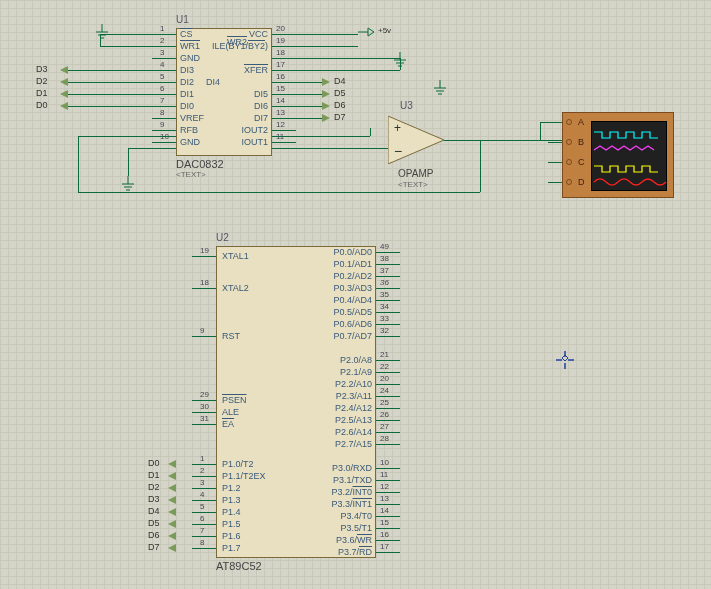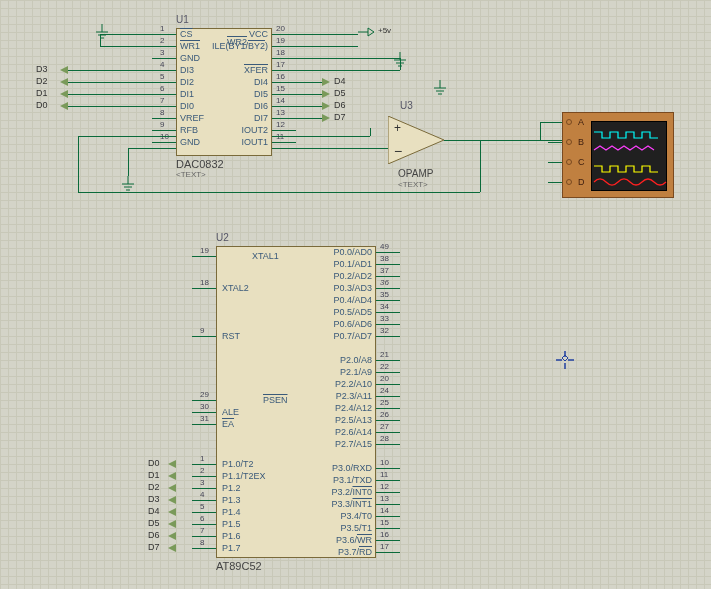--- a/index.html
+++ b/index.html
@@ -80,21 +80,21 @@
     <div class="pin-num" style="left: 276px; top: 36px;">19</div>
     <div class="pin-label" style="left: 206px; top: 41px; text-align: right; width: 62px;">ILE(BY1/<span class="overbar">BY2</span>)</div>
     <div class="wire wire-h" style="left: 272px; top: 58px; width: 24px;"></div>
     <div class="pin-num" style="left: 276px; top: 48px;">18</div>
     <div class="pin-label" style="left: 206px; top: 37px; text-align: center; width: 62px;"><span class="overbar">WR2</span></div>
     <div class="wire wire-h" style="left: 272px; top: 70px; width: 24px;"></div>
     <div class="pin-num" style="left: 276px; top: 60px;">17</div>
     <div class="pin-label" style="left: 206px; top: 65px; text-align: right; width: 62px;"><span class="overbar">XFER</span></div>
     <div class="wire wire-h" style="left: 272px; top: 82px; width: 24px;"></div>
     <div class="pin-num" style="left: 276px; top: 72px;">16</div>
-    <div class="pin-label" style="left: 206px; top: 77px; text-align: right; width: 62px;">DI4</div>
+    <div class="pin-label" style="left: 206px; top: 77px; text-align: left; width: 62px;">DI4</div>
     <div class="wire wire-h" style="left: 272px; top: 94px; width: 24px;"></div>
     <div class="pin-num" style="left: 276px; top: 84px;">15</div>
     <div class="pin-label" style="left: 206px; top: 89px; text-align: right; width: 62px;">DI5</div>
     <div class="wire wire-h" style="left: 272px; top: 106px; width: 24px;"></div>
     <div class="pin-num" style="left: 276px; top: 96px;">14</div>
     <div class="pin-label" style="left: 206px; top: 101px; text-align: right; width: 62px;">DI6</div>
     <div class="wire wire-h" style="left: 272px; top: 118px; width: 24px;"></div>
     <div class="pin-num" style="left: 276px; top: 108px;">13</div>
     <div class="pin-label" style="left: 206px; top: 113px; text-align: right; width: 62px;">DI7</div>
     <div class="wire wire-h" style="left: 272px; top: 130px; width: 24px;"></div>
@@ -209,30 +209,30 @@
 <div class="wire wire-h" style="left:540px;top:122px;width:22px"></div>
 <div class="wire wire-v" style="left:540px;top:122px;height:18px"></div>
 
 <div class="chip" style="left:216px;top:246px;width:160px;height:312px"></div>
 <div class="chip-label" style="left:216px;top:232px">U2</div>
 <div class="part-name" style="left:216px;top:560px">AT89C52</div>
 
 <div id="u2l1">
     <div class="wire wire-h" style="left: 192px; top: 256px; width: 24px;"></div>
     <div class="pin-num" style="left: 200px; top: 246px;">19</div>
-    <div class="pin-label" style="left: 222px; top: 251px; margin-left: 30px;">XTAL1</div>
+    <div class="pin-label" style="left: 222px; top: 251px;">XTAL1</div>
     <div class="wire wire-h" style="left: 192px; top: 288px; width: 24px;"></div>
     <div class="pin-num" style="left: 200px; top: 278px;">18</div>
     <div class="pin-label" style="left: 222px; top: 283px;">XTAL2</div>
     <div class="wire wire-h" style="left: 192px; top: 336px; width: 24px;"></div>
     <div class="pin-num" style="left: 200px; top: 326px;">9</div>
     <div class="pin-label" style="left: 222px; top: 331px;">RST</div>
     <div class="wire wire-h" style="left: 192px; top: 400px; width: 24px;"></div>
     <div class="pin-num" style="left: 200px; top: 390px;">29</div>
-    <div class="pin-label" style="left: 222px; top: 395px; margin-left: 41px;"><span class="overbar">PSEN</span></div>
+    <div class="pin-label" style="left: 222px; top: 395px;"><span class="overbar">PSEN</span></div>
     <div class="wire wire-h" style="left: 192px; top: 412px; width: 24px;"></div>
     <div class="pin-num" style="left: 200px; top: 402px;">30</div>
     <div class="pin-label" style="left: 222px; top: 407px; text-align: center;">ALE</div>
     <div class="wire wire-h" style="left: 192px; top: 424px; width: 24px;"></div>
     <div class="pin-num" style="left: 200px; top: 414px;">31</div>
     <div class="pin-label" style="left: 222px; top: 419px;"><span class="overbar">EA</span></div>
   </div>
 <div id="u2l2">
     <div class="wire wire-h" style="left: 192px; top: 464px; width: 24px;"></div>
     <div class="pin-num" style="left: 200px; top: 454px;">1</div>

